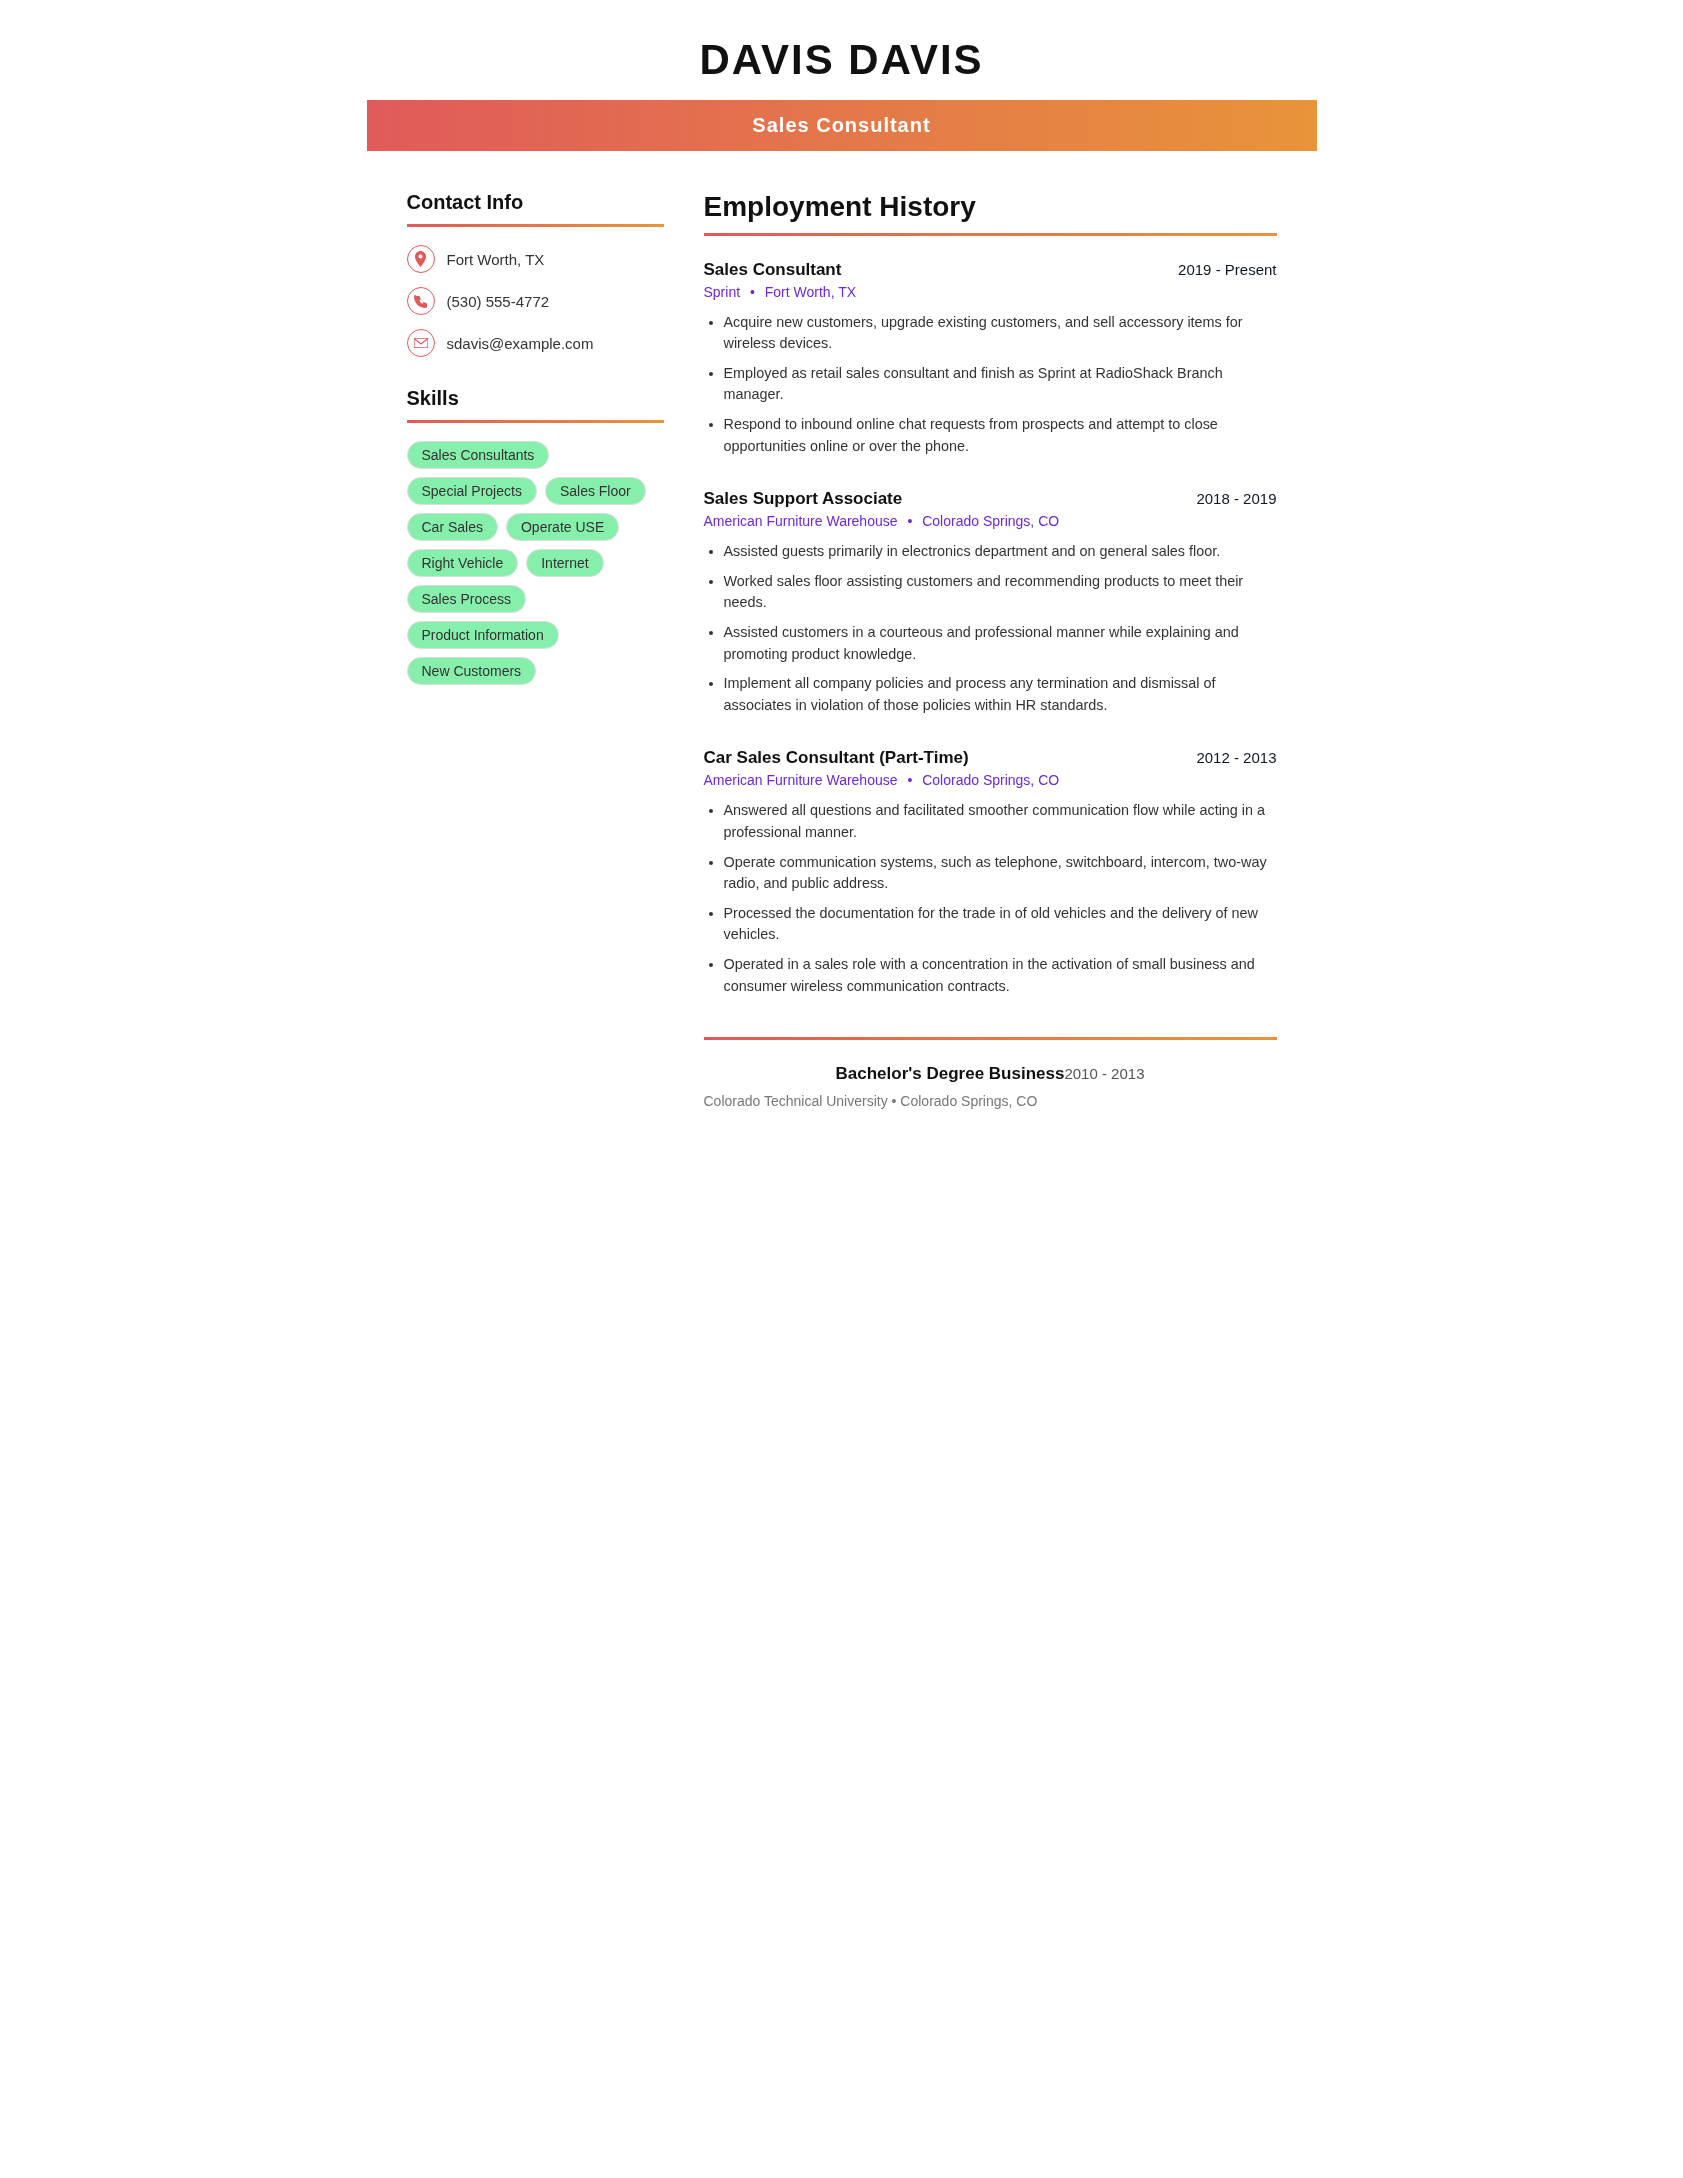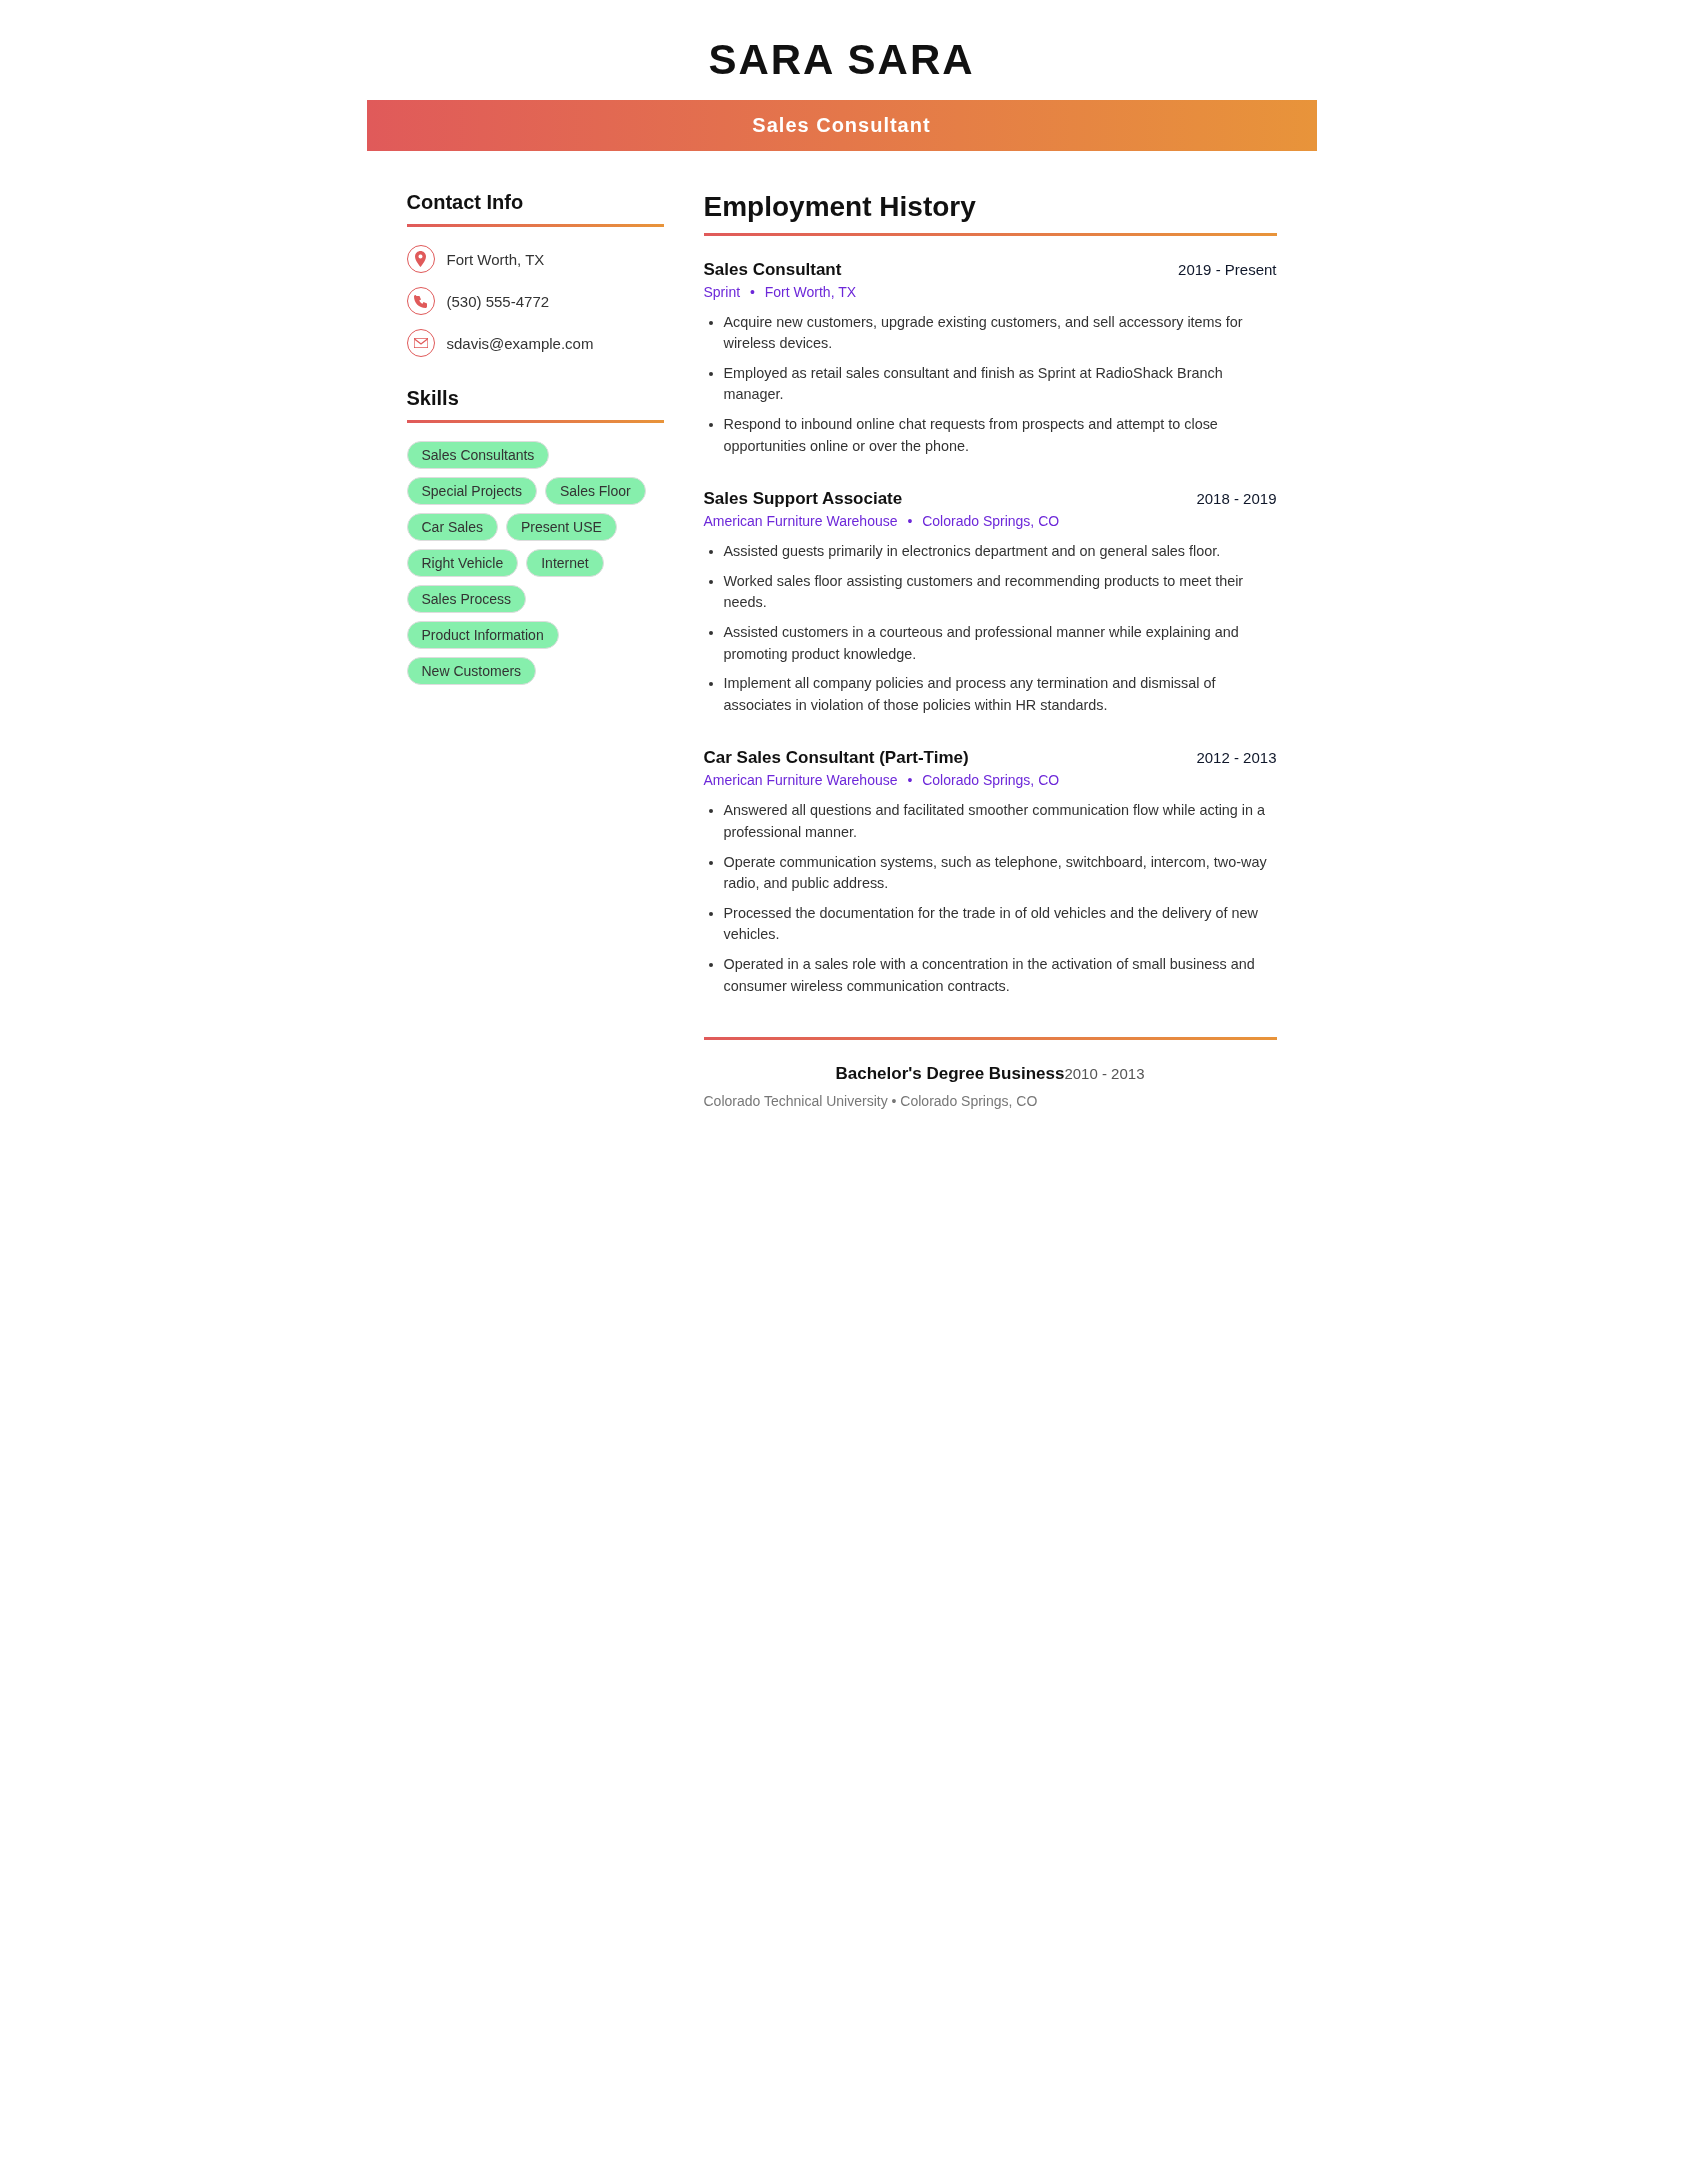--- a/index.html
+++ b/index.html
@@ -174,21 +174,21 @@
     .edu-school {
       font-size: 14px;
       color: #777;
       margin-top: 9px;
     }
   </style>
 </head>
 <body>
 
 <div class="header">
-  <h1>SARA SARA</h1>
+  <h1>DAVIS DAVIS</h1>
 </div>
 <div class="title-bar">
   <span>Sales Consultant</span>
 </div>
 
 <div class="main-content">
 
   <div class="sidebar">
 
     <div class="sidebar-section">
@@ -226,21 +226,21 @@
 
     <div class="sidebar-section">
       <h2>Skills</h2>
       <div class="divider"></div>
       <div class="skills-grid">
 
       <span class="skill-tag">Sales Consultants</span>
           <span class="skill-tag">Special Projects</span>
           <span class="skill-tag">Sales Floor</span>
           <span class="skill-tag">Car Sales</span>
-          <span class="skill-tag">Present USE</span>
+          <span class="skill-tag">Operate USE</span>
           <span class="skill-tag">Right Vehicle</span>
           <span class="skill-tag">Internet</span>
           <span class="skill-tag">Sales Process</span>
           <span class="skill-tag">Product Information</span>
           <span class="skill-tag">New Customers</span>
         </div>
     </div>
 
   </div>
 

